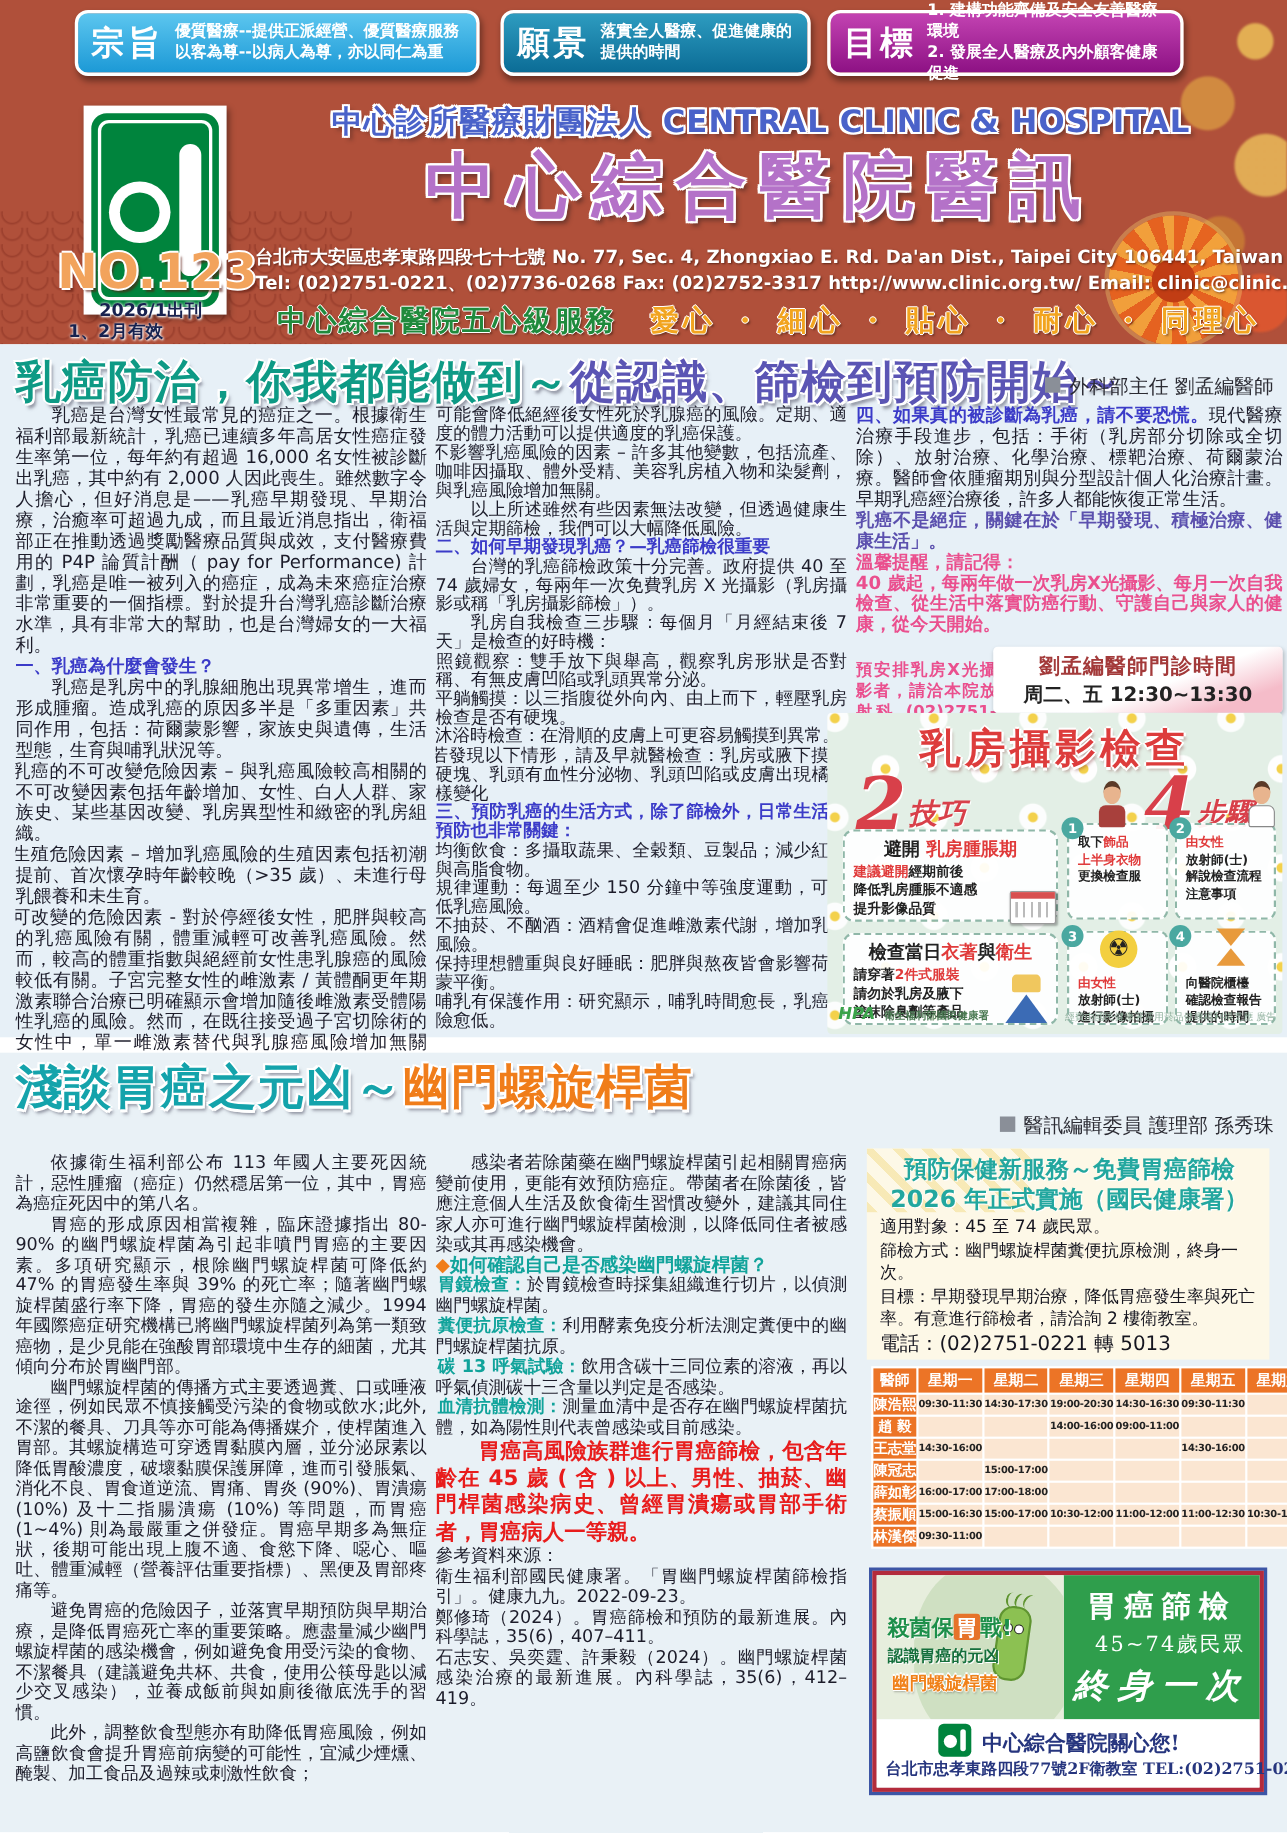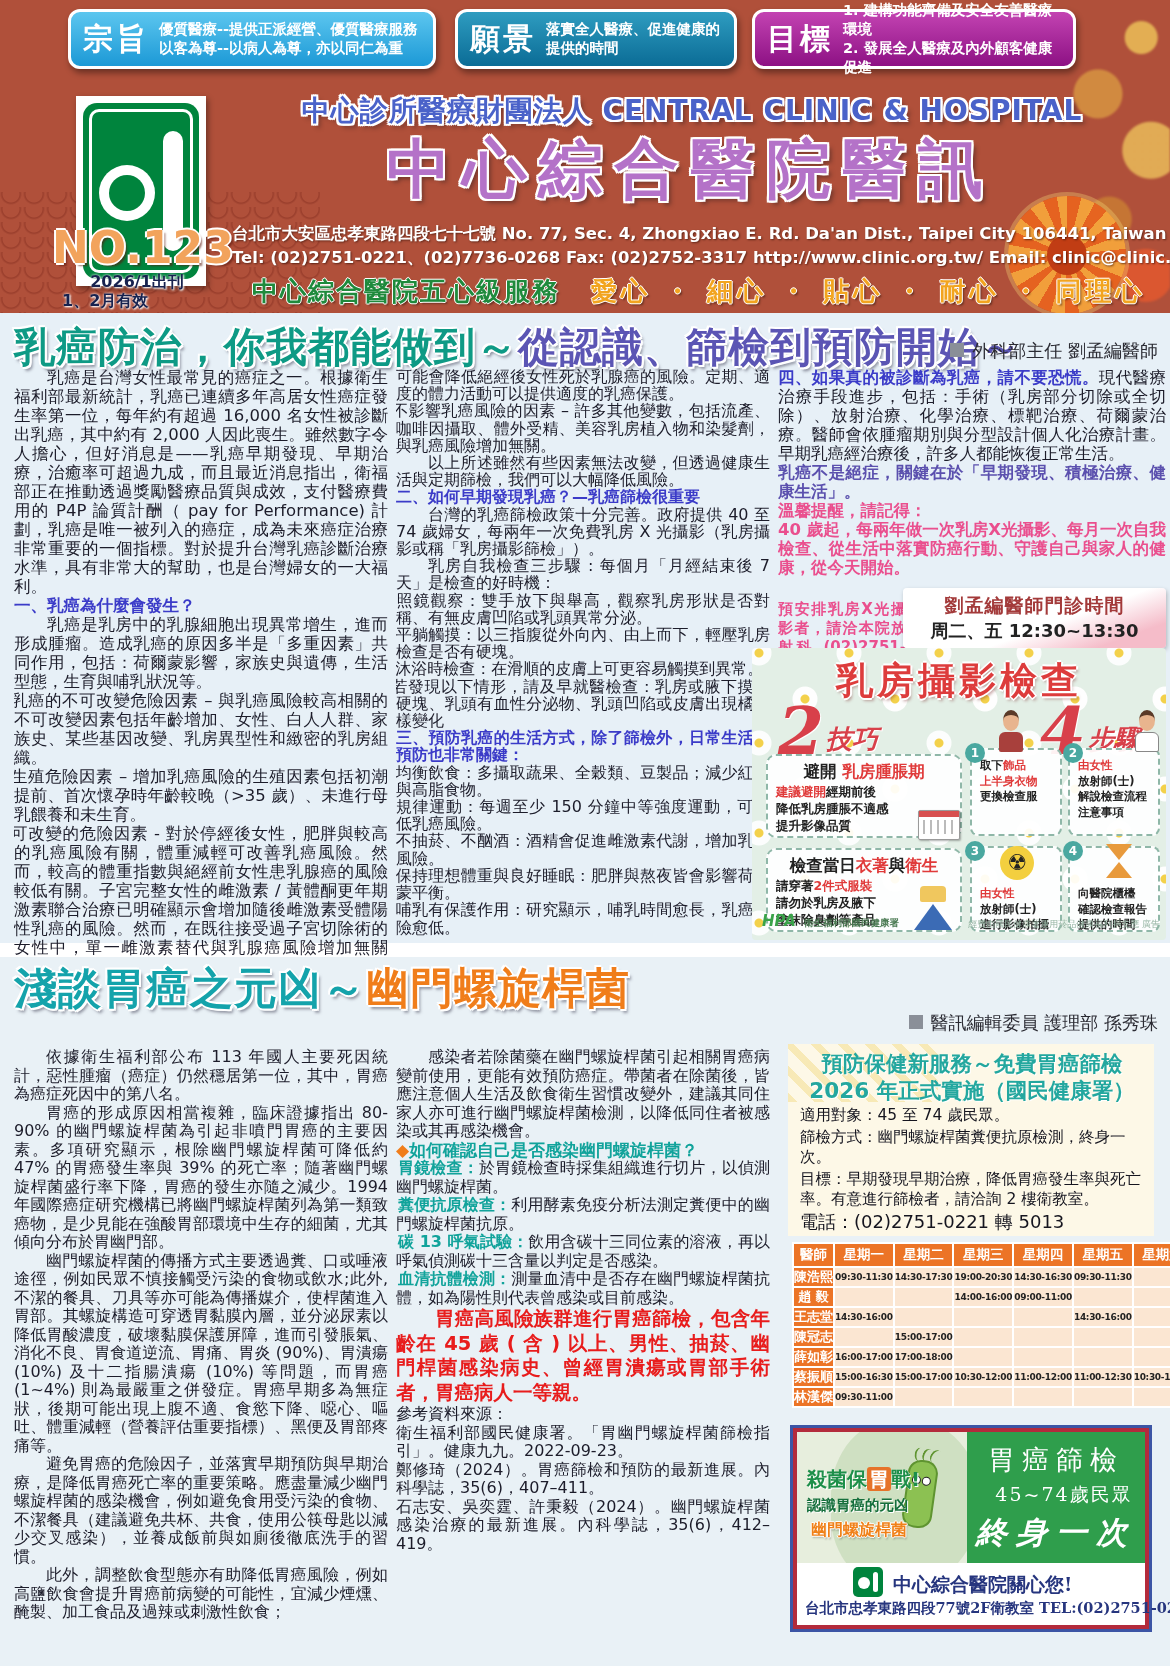--- a/index.html
+++ b/index.html
@@ -178,21 +178,21 @@
   .germ .e1{left:3px;} .germ .e2{left:13px;}
   .germ .fl{position:absolute;top:-14px;width:10px;height:14px;border-left:2px solid #5f9430;border-radius:50% 0 0 50%;}
   .germ .f1{left:2px;} .germ .f2{left:10px;transform:rotate(15deg);} .germ .f3{left:18px;transform:rotate(28deg);}
   .adl1{position:absolute;left:10px;top:34px;font-size:20px;font-weight:900;color:#1d8f4a;text-shadow:1px 1px 0 #fff;}
   .adl1 .hi{color:#fff;background:#e6732a;border-radius:3px;padding:0 2px;text-shadow:none;}
   .adl2{position:absolute;left:10px;top:64px;font-size:14.5px;font-weight:900;color:#156f3c;text-shadow:1px 1px 0 #fff;}
   .adl3{position:absolute;left:14px;top:88px;font-size:16px;font-weight:900;color:#f08119;
         text-shadow:-1px 0 #fff,1px 0 #fff,0 -1px #fff,0 1px #fff,1px 2px 2px rgba(0,0,0,.3);}
   .gbox{width:178px;background:#2f9e4c;color:#fff;text-align:center;font-family:"DejaVu Serif","Liberation Serif",serif;
         display:flex;flex-direction:column;justify-content:center;gap:4px;}
-  .gbox .g1{font-size:27px;letter-spacing:7px;font-weight:normal;}
+  .gbox .g1{font-size:27px;letter-spacing:7px;font-weight:bold;}
   .gbox .g2{font-size:19px;letter-spacing:2px;padding-left:16px;}
   .gbox .g3{font-size:31px;letter-spacing:9px;font-weight:bold;font-style:italic;}
   .bfoot{height:62px;background:#fff;position:relative;}
   .blogo{position:absolute;left:56px;top:4px;width:30px;height:30px;background:#00843d;border-radius:5px;}
   .blogo::before{content:"";position:absolute;left:5px;top:10px;width:12px;height:12px;border-radius:50%;background:#fff;}
   .blogo::after{content:"";position:absolute;right:5px;top:5px;width:5px;height:20px;border-radius:3px;background:#fff;}
   .bf1{position:absolute;left:96px;top:9px;font-size:19px;font-weight:bold;color:#26357e;
        font-family:"DejaVu Serif","Liberation Serif",serif;}
   .bf2{position:absolute;left:8px;top:36px;width:336px;text-align:center;font-size:14.5px;font-weight:bold;color:#26357e;
        white-space:nowrap;font-family:"DejaVu Serif","Liberation Serif",serif;}

